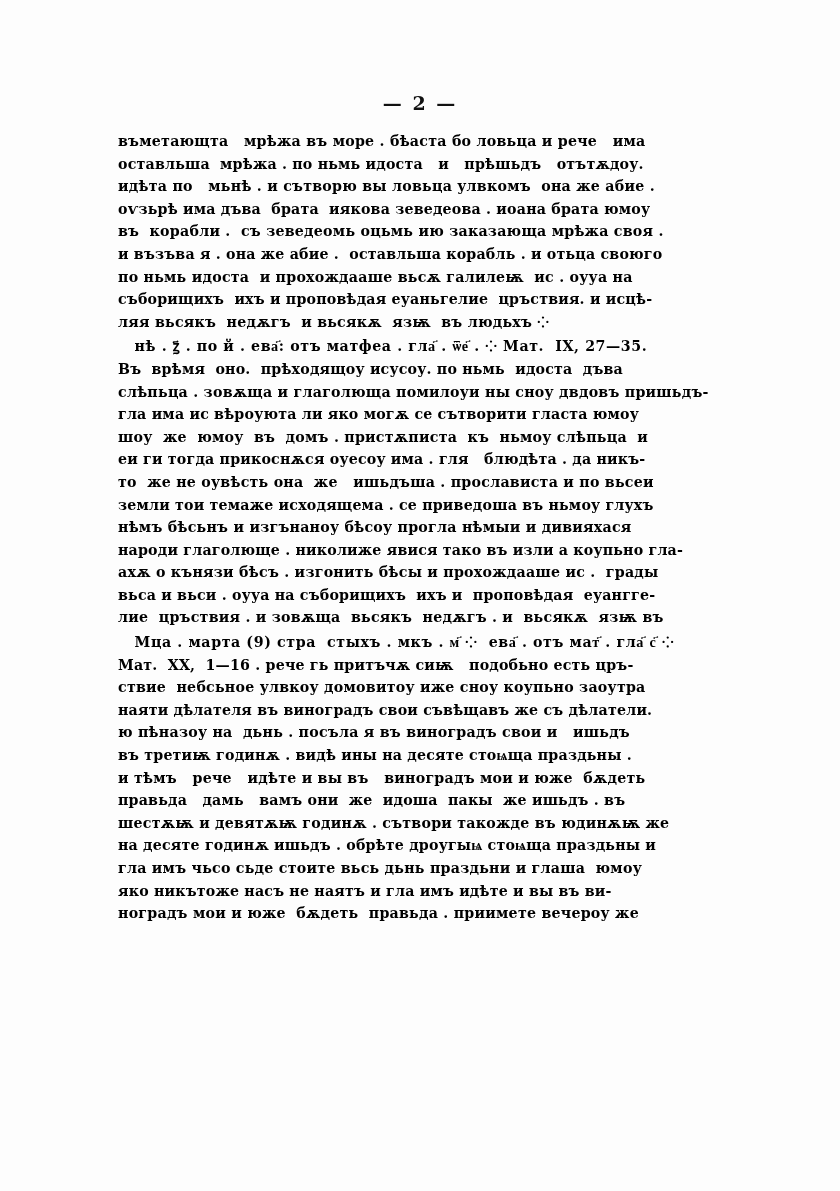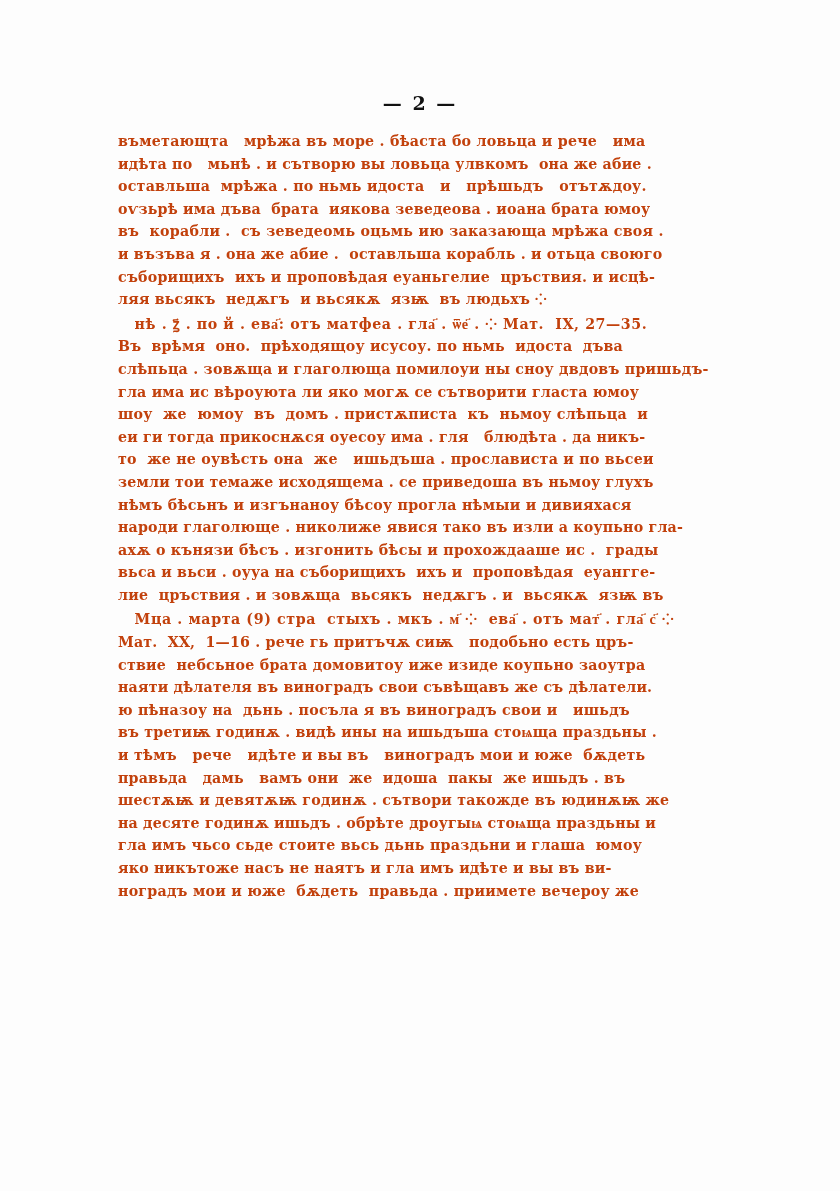--- a/index.html
+++ b/index.html
@@ -42,21 +42,21 @@
     margin: 0 0 2px 0;
   }
   .line {
     display: block;
     font-family: "DejaVu Serif", serif;
     font-weight: bold;
     font-size: 14.2px;
     line-height: 22.6px;
     letter-spacing: 0.2px;
     white-space: pre;
-    color: #c2410c;
+    color: #000000;
     text-align: left;
   }
   
   .line:nth-child(odd) {
     letter-spacing: 0.25px;
   }
   .line.wide {
     letter-spacing: 0.6px;
   }
 </style>
@@ -64,25 +64,26 @@
 <body>
 
 <div class="page">
 
   <div class="page-number">— 2 —</div>
 
   <div class="text-block">
 
     <div class="para">
       <span class="line">въметающта   мрѣжа въ море . бѣаста бо ловьца и рече   има</span>
+      <span class="line">оставльша  мрѣжа . по ньмь идоста   и   прѣшьдъ   отътѫдоу.</span>
       <span class="line">идѣта по   мьнѣ . и сътворю вы ловьца улвкомъ  она же абие .</span>
-      <span class="line">оставльша  мрѣжа . по ньмь идоста   и   прѣшьдъ   отътѫдоу.</span>
       <span class="line">оѵзьрѣ има дъва  брата  иякова зеведеова . иоана брата юмоу</span>
       <span class="line">въ  корабли .  съ зеведеомь оцьмь ию заказающа мрѣжа своя .</span>
       <span class="line">и възъва я . она же абие .  оставльша корабль . и отьца своюго</span>
+      <span class="line">по ньмь идоста  и прохождааше вьсѫ галилеѭ  ис . оууа на</span>
       <span class="line">съборищихъ  ихъ и проповѣдая еуаньгелие  цръствия. и исцѣ-</span>
       <span class="line">ляя вьсякъ  недѫгъ  и вьсякѫ  язѭ  въ людьхъ ⁘</span>
     </div>
 
     <div class="para">
       <span class="line wide">   нѣ . ꙁ҃ . по й . ева҃: отъ матфеа . гла҃ . ѿе҃ . ⁘ Мат.  IX, 27—35.</span>
       <span class="line">Въ  врѣмя  оно.  прѣходящоу исусоу. по ньмь  идоста  дъва</span>
       <span class="line">слѣпьца . зовѫща и глаголюща помилоуи ны сноу двдовъ пришьдъ-</span>
       <span class="line">гла има ис вѣроуюта ли яко могѫ се сътворити гласта юмоу</span>
       <span class="line">шоу  же  юмоу  въ  домъ . пристѫписта  къ  ньмоу слѣпьца  и</span>
@@ -92,24 +93,24 @@
       <span class="line">нѣмъ бѣсьнъ и изгънаноу бѣсоу прогла нѣмыи и дивияхася</span>
       <span class="line">народи глаголюще . николиже явися тако въ изли а коупьно гла-</span>
       <span class="line">ахѫ о кънязи бѣсъ . изгонить бѣсы и прохождааше ис .  грады</span>
       <span class="line">вьса и вьси . оууа на съборищихъ  ихъ и  проповѣдая  еуангге-</span>
       <span class="line">лие  цръствия . и зовѫща  вьсякъ  недѫгъ . и  вьсякѫ  язѭ въ</span>
     </div>
 
     <div class="para">
       <span class="line wide">   Мца . марта (9) стра  стыхъ . мкъ . м҃ ⁘  ева҃ . отъ мат҃ . гла҃ с҃ ⁘</span>
       <span class="line">Мат.  XX,  1—16 . рече гь притъчѫ сиѭ   подобьно есть цръ-</span>
-      <span class="line">ствие  небсьное брата домовитоу иже изиде коупьно заоутра</span>
+      <span class="line">ствие  небсьное улвкоу домовитоу иже сноу коупьно заоутра</span>
       <span class="line">наяти дѣлателя въ виноградъ свои съвѣщавъ же съ дѣлатели.</span>
       <span class="line">ю пѣназоу на  дьнь . посъла я въ виноградъ свои и   ишьдъ</span>
-      <span class="line">въ третиѭ годинѫ . видѣ ины на ишьдъша стоѩща праздьны .</span>
+      <span class="line">въ третиѭ годинѫ . видѣ ины на десяте стоѩща праздьны .</span>
       <span class="line">и тѣмъ   рече   идѣте и вы въ   виноградъ мои и юже  бѫдеть</span>
       <span class="line">правьда   дамь   вамъ они  же  идоша  пакы  же ишьдъ . въ</span>
       <span class="line">шестѫѭ и девятѫѭ годинѫ . сътвори такожде въ юдинѫѭ же</span>
       <span class="line">на десяте годинѫ ишьдъ . обрѣте дроугыѩ стоѩща праздьны и</span>
       <span class="line">гла имъ чьсо сьде стоите вьсь дьнь праздьни и глаша  юмоу</span>
       <span class="line">яко никътоже насъ не наятъ и гла имъ идѣте и вы въ ви-</span>
       <span class="line">ноградъ мои и юже  бѫдеть  правьда . приимете вечероу же</span>
     </div>
 
   </div>

